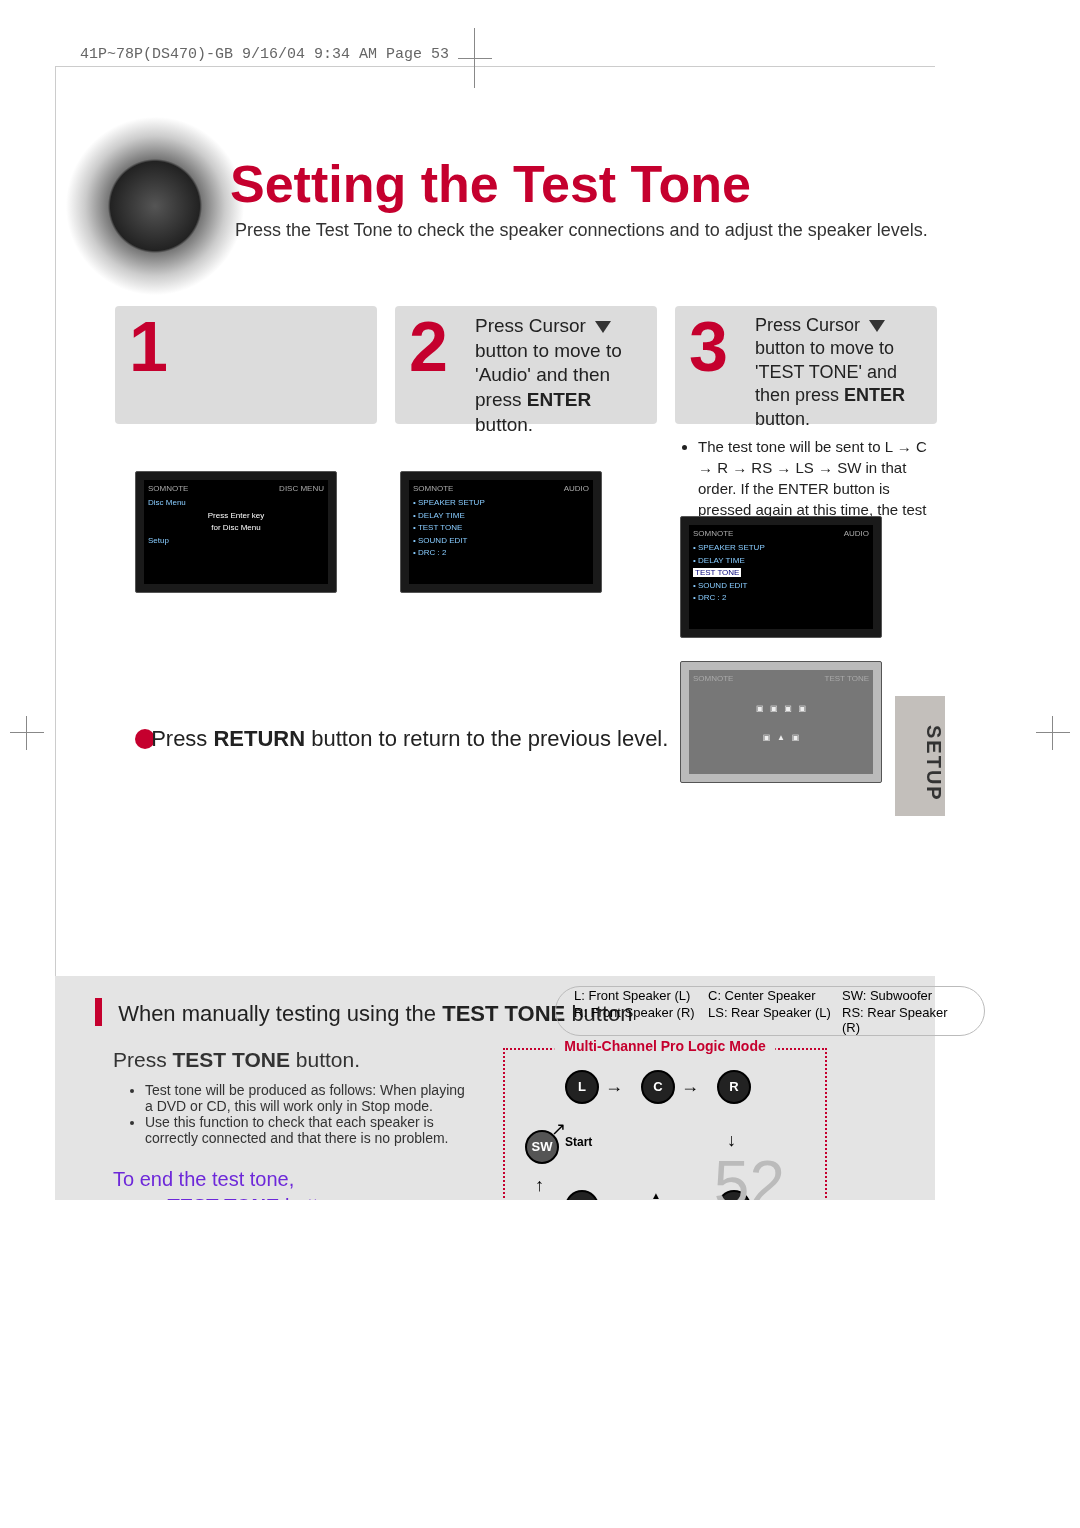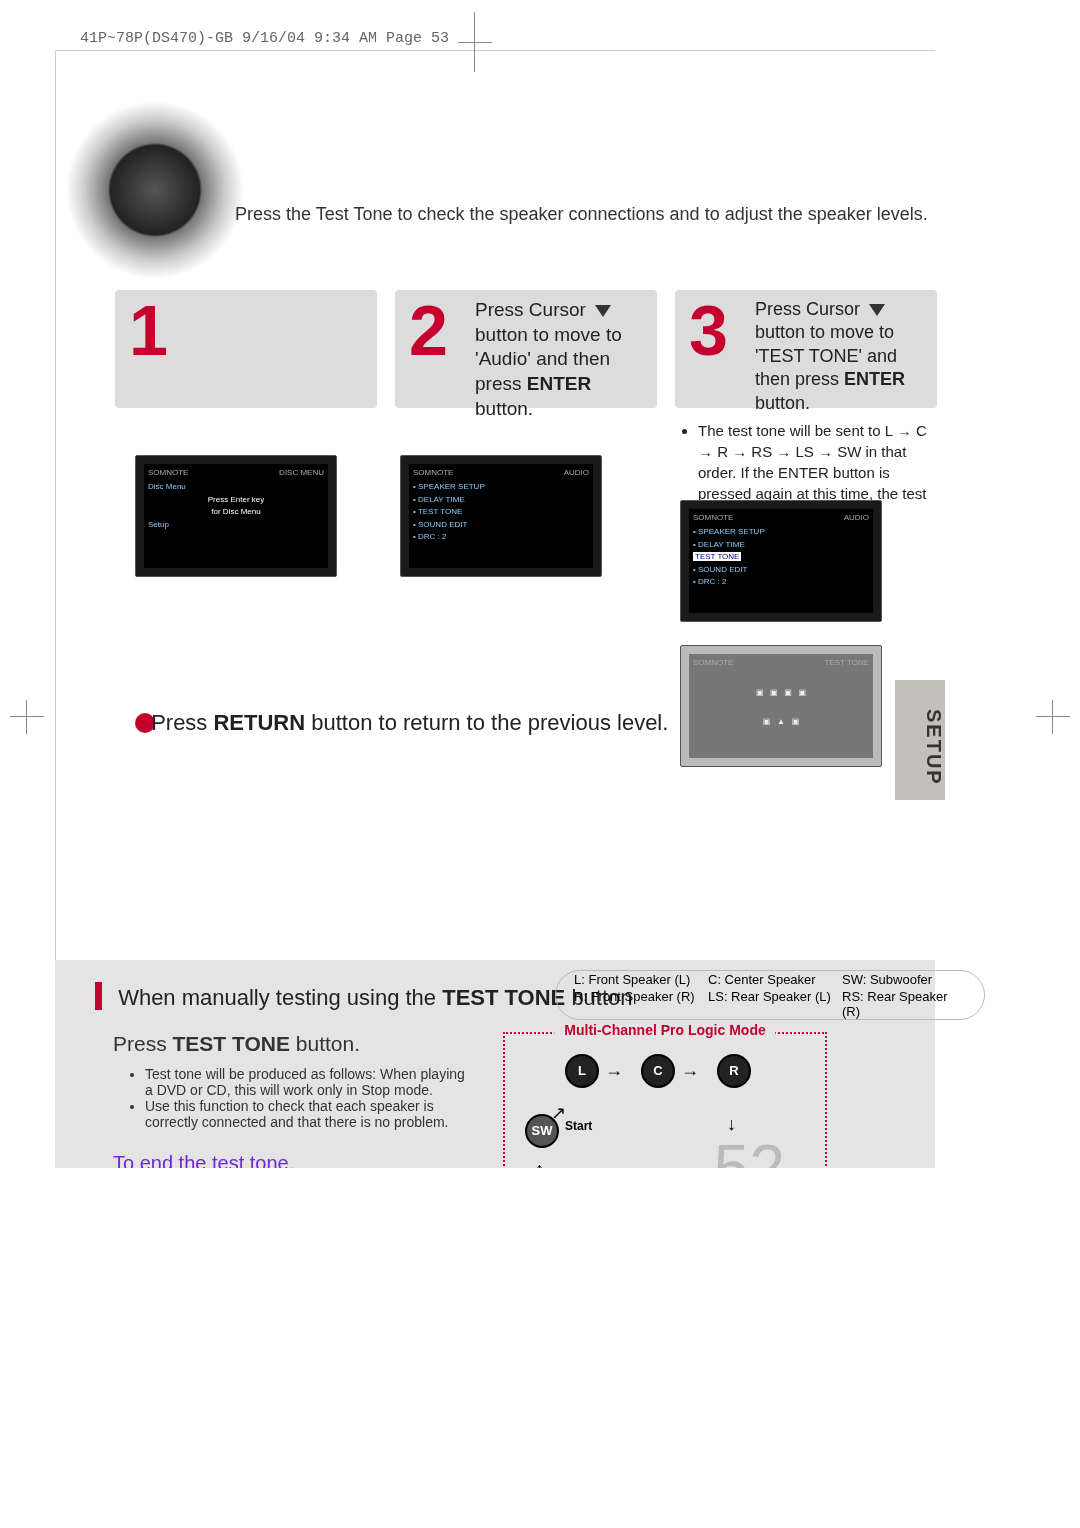--- a/index.html
+++ b/index.html
@@ -5,21 +5,21 @@
   body {
     margin: 0;
     font-family: Arial, Helvetica, sans-serif;
     background: #fff;
     color: #000;
   }
   .page {
     width: 1080px;
     height: 1168px;
     position: relative;
-    margin: 0 auto;
+    margin: 16px auto;
     box-sizing: border-box;
   }
   .header-line {
     position: absolute;
     top: 30px;
     left: 80px;
     font-family: "Courier New", monospace;
     font-size: 15px;
     color: #666;
   }
@@ -334,20 +334,21 @@
 <div class="page">
   <div class="header-line">41P~78P(DS470)-GB  9/16/04 9:34 AM  Page 53</div>
   <div class="crop-top"></div>
   <div class="crop-left"></div>
   <div class="register-top"></div>
   <div class="reg-left"></div>
   <div class="reg-right"></div>
   <div class="reg-bottom"></div>
 
   <div class="speaker-deco"></div>
+  <div class="title">Setting the Test Tone</div>
   <div class="subtitle">Press the Test Tone to check the speaker connections and to adjust the speaker levels.</div>
 
   <div class="steps">
     <div class="step">
       <div class="step-num">1</div>
     </div>
     <div class="step">
       <div class="step-num">2</div>
       <div class="step-text">
         <span>Press Cursor </span><span class="tri"></span><br>

